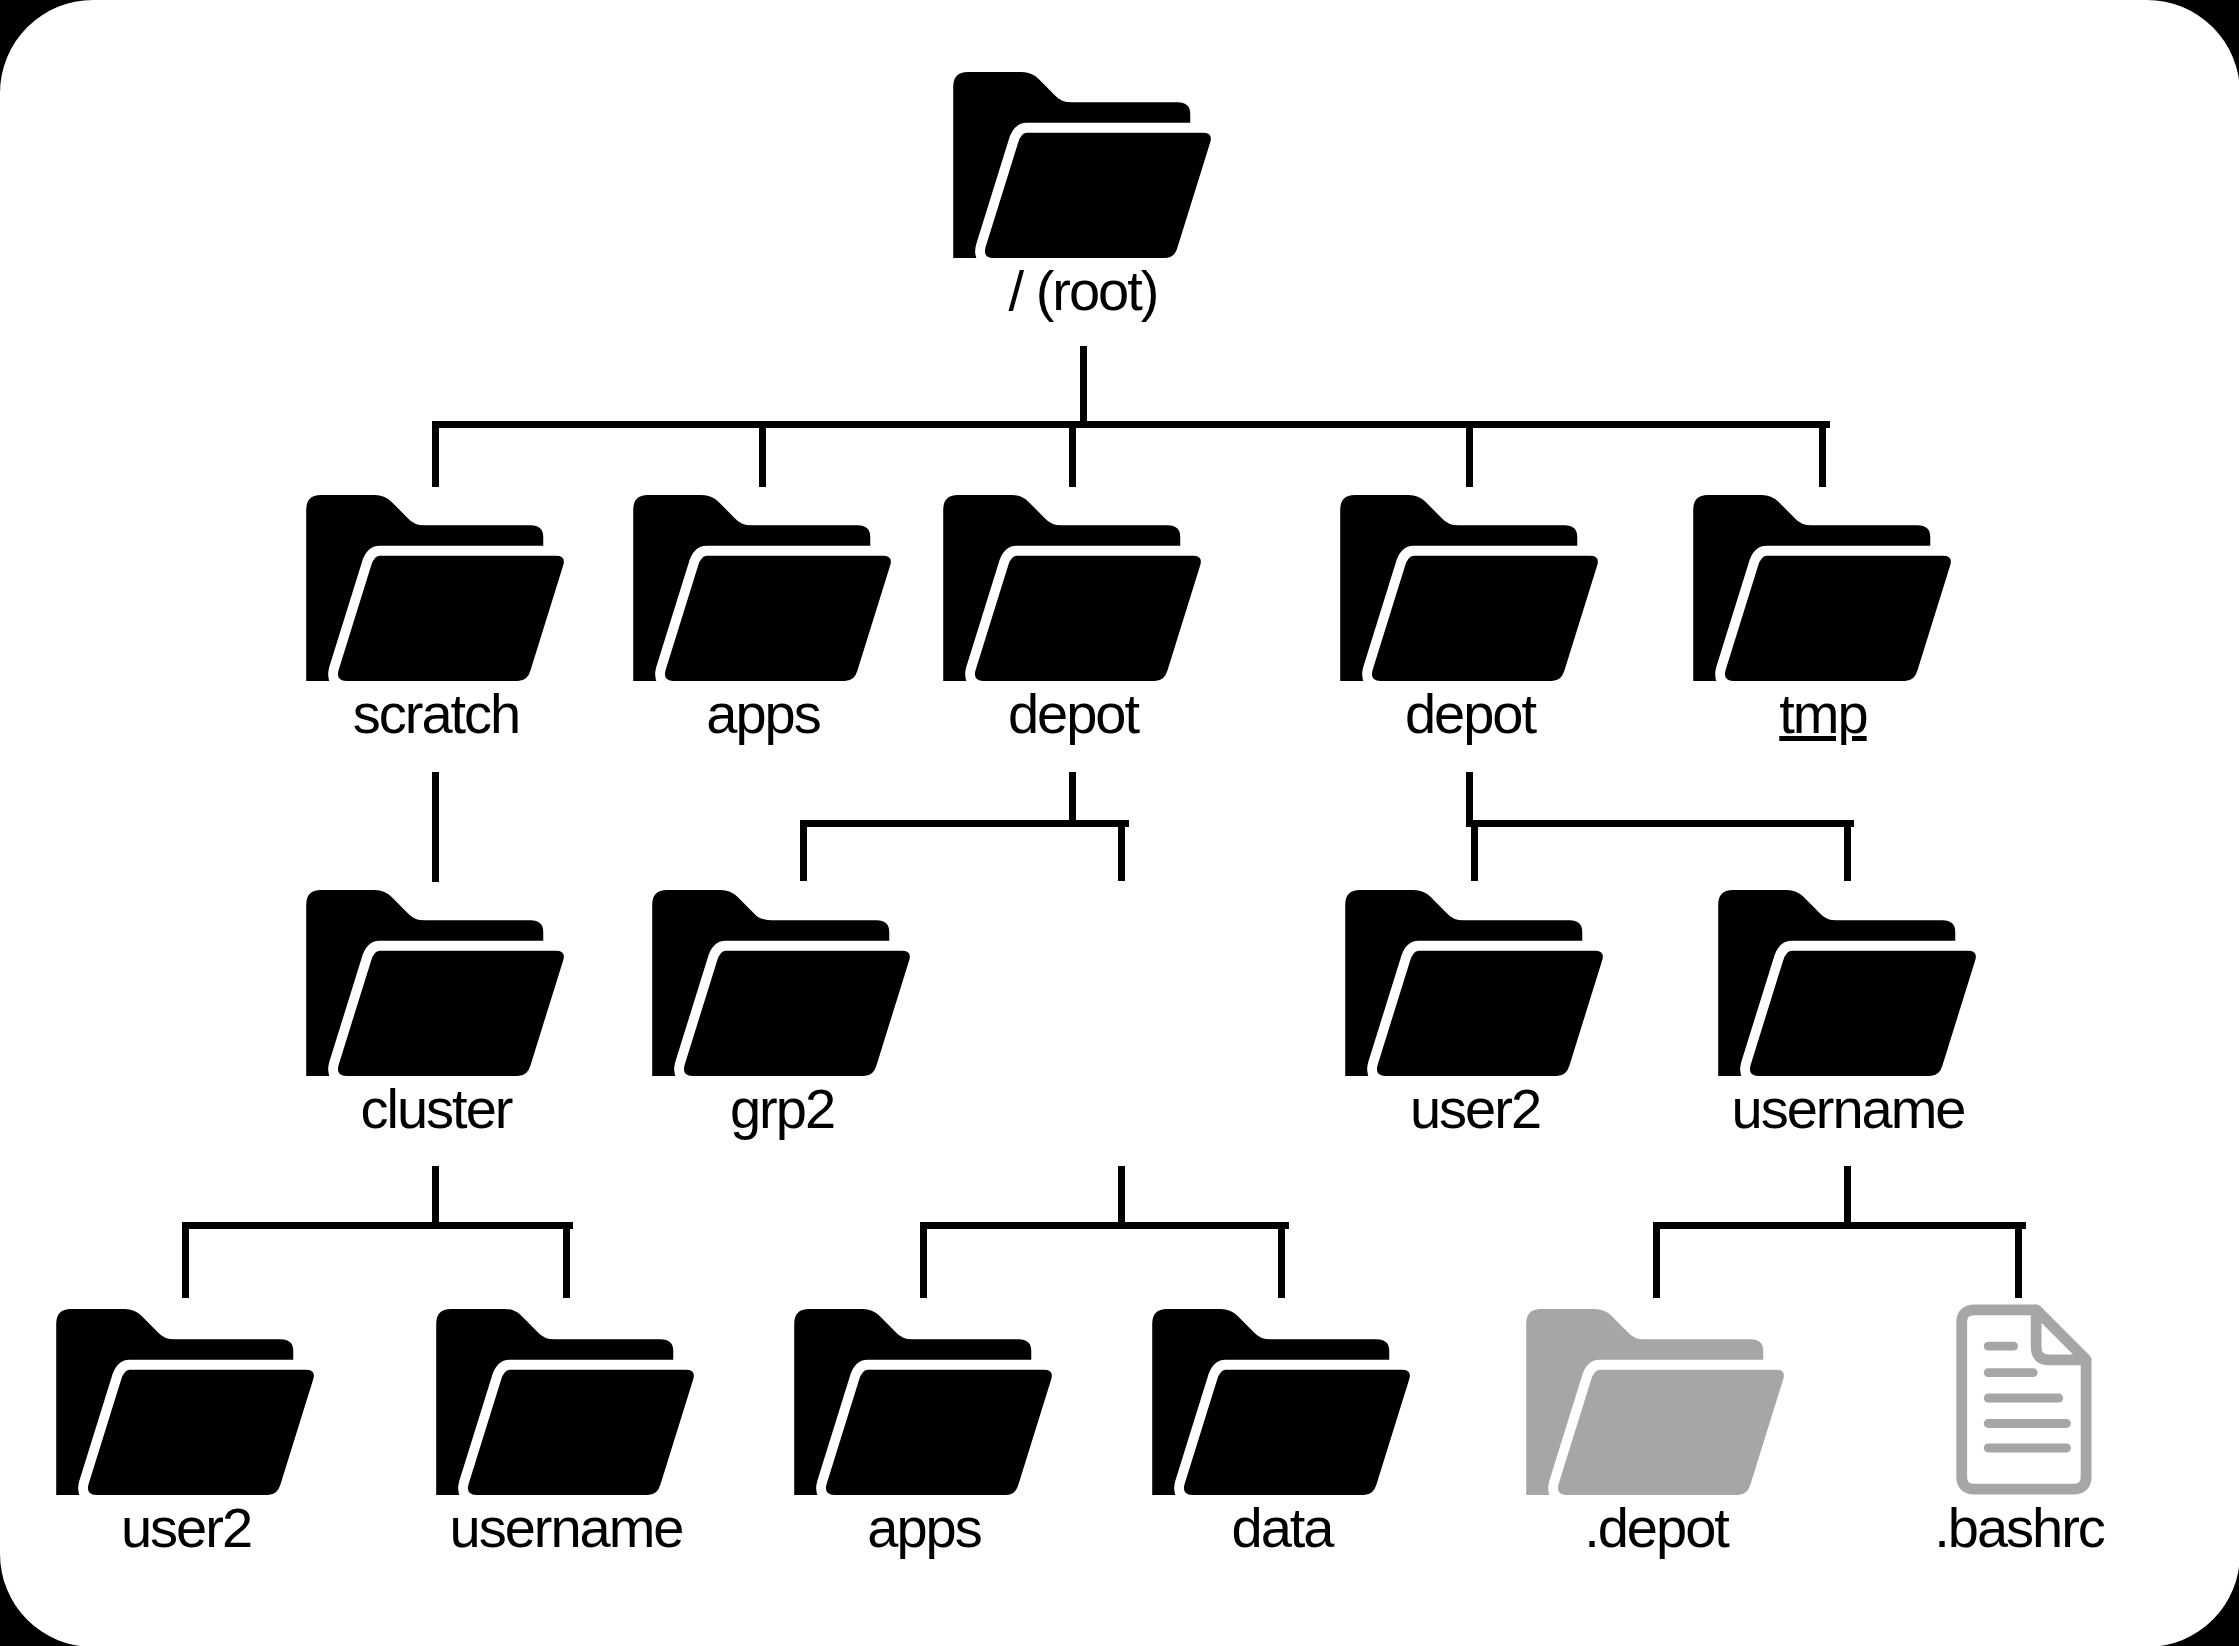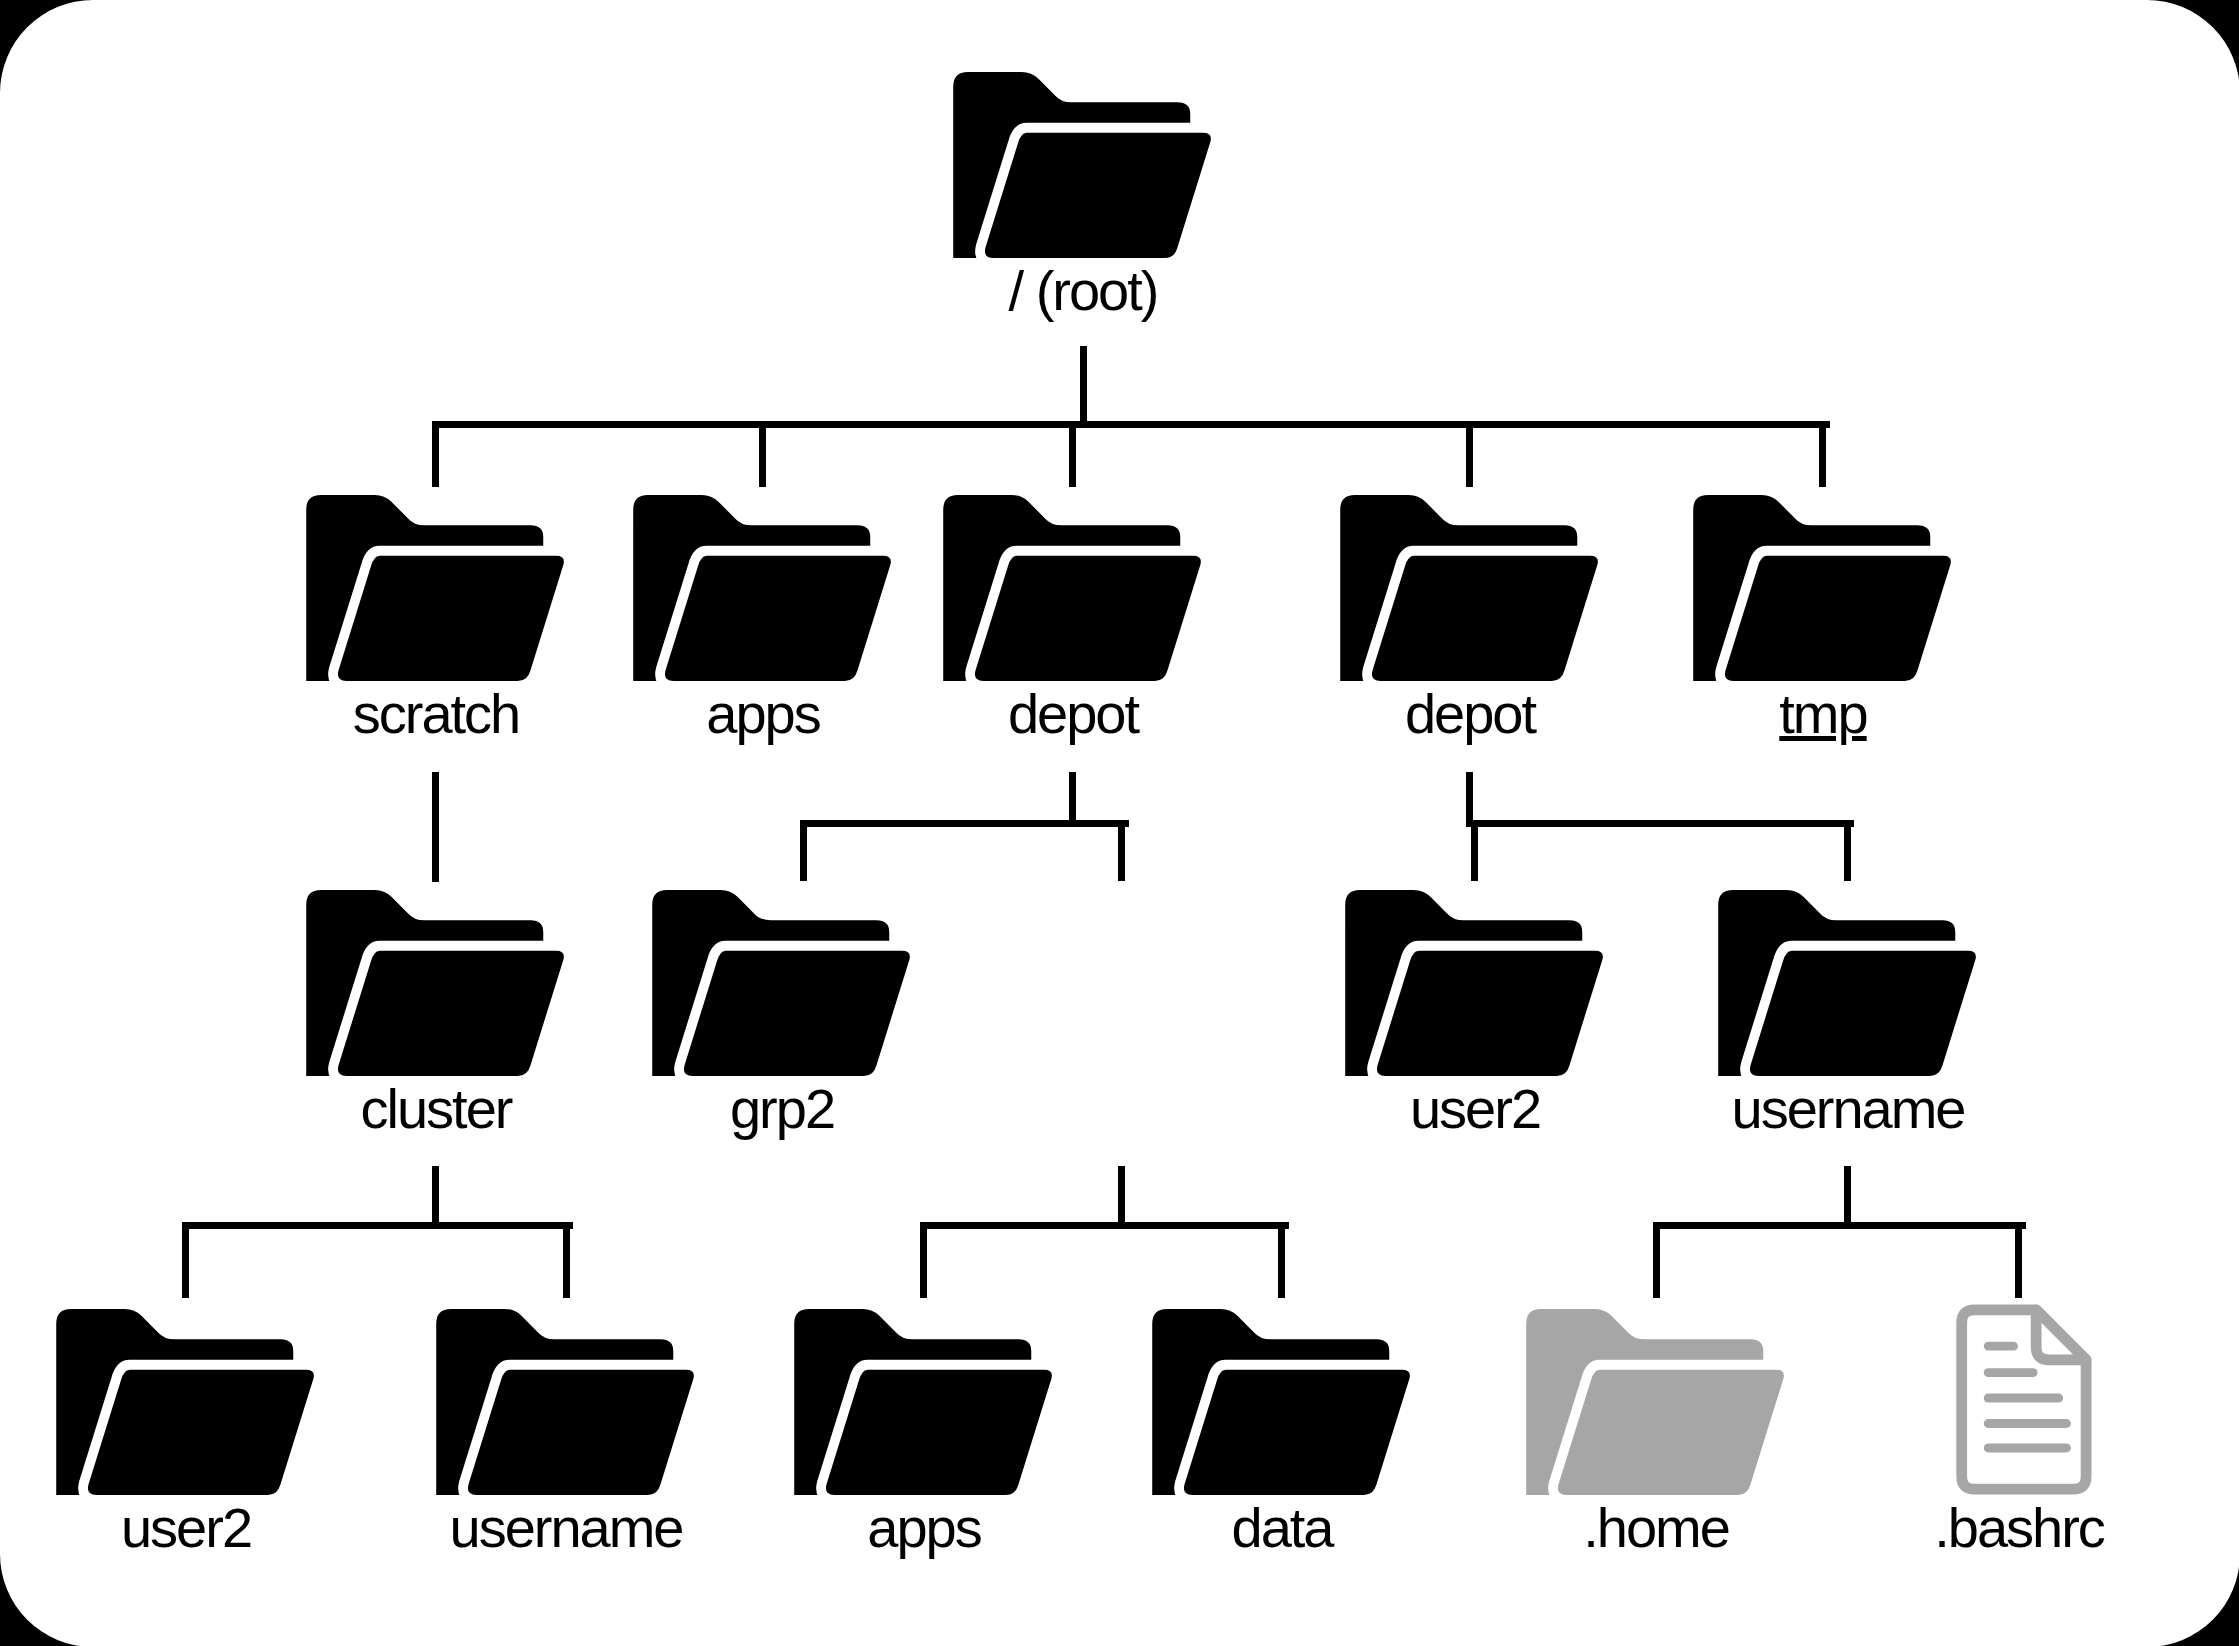--- a/index.html
+++ b/index.html
@@ -162,21 +162,21 @@
   <div class="node black" style="left:988px;top:1304px;">
     <svg class="icon icon-folder" viewBox="0 0 265 195">
         <use href="#sym-folder"></use>
       </svg>
     <div class="label">data</div>
   </div>
   <div class="node dim" style="left:1362px;top:1304px;">
     <svg class="icon icon-folder" viewBox="0 0 265 195">
         <use href="#sym-folder"></use>
       </svg>
-    <div class="label">.home</div>
+    <div class="label">.depot</div>
   </div>
   <div class="node dim" style="left:1725px;top:1304px;">
     <svg class="icon icon-file" viewBox="0 0 160 195">
         <use href="#sym-file"></use>
       </svg>
     <div class="label">.bashrc</div>
   </div>
 
 </div>
 

